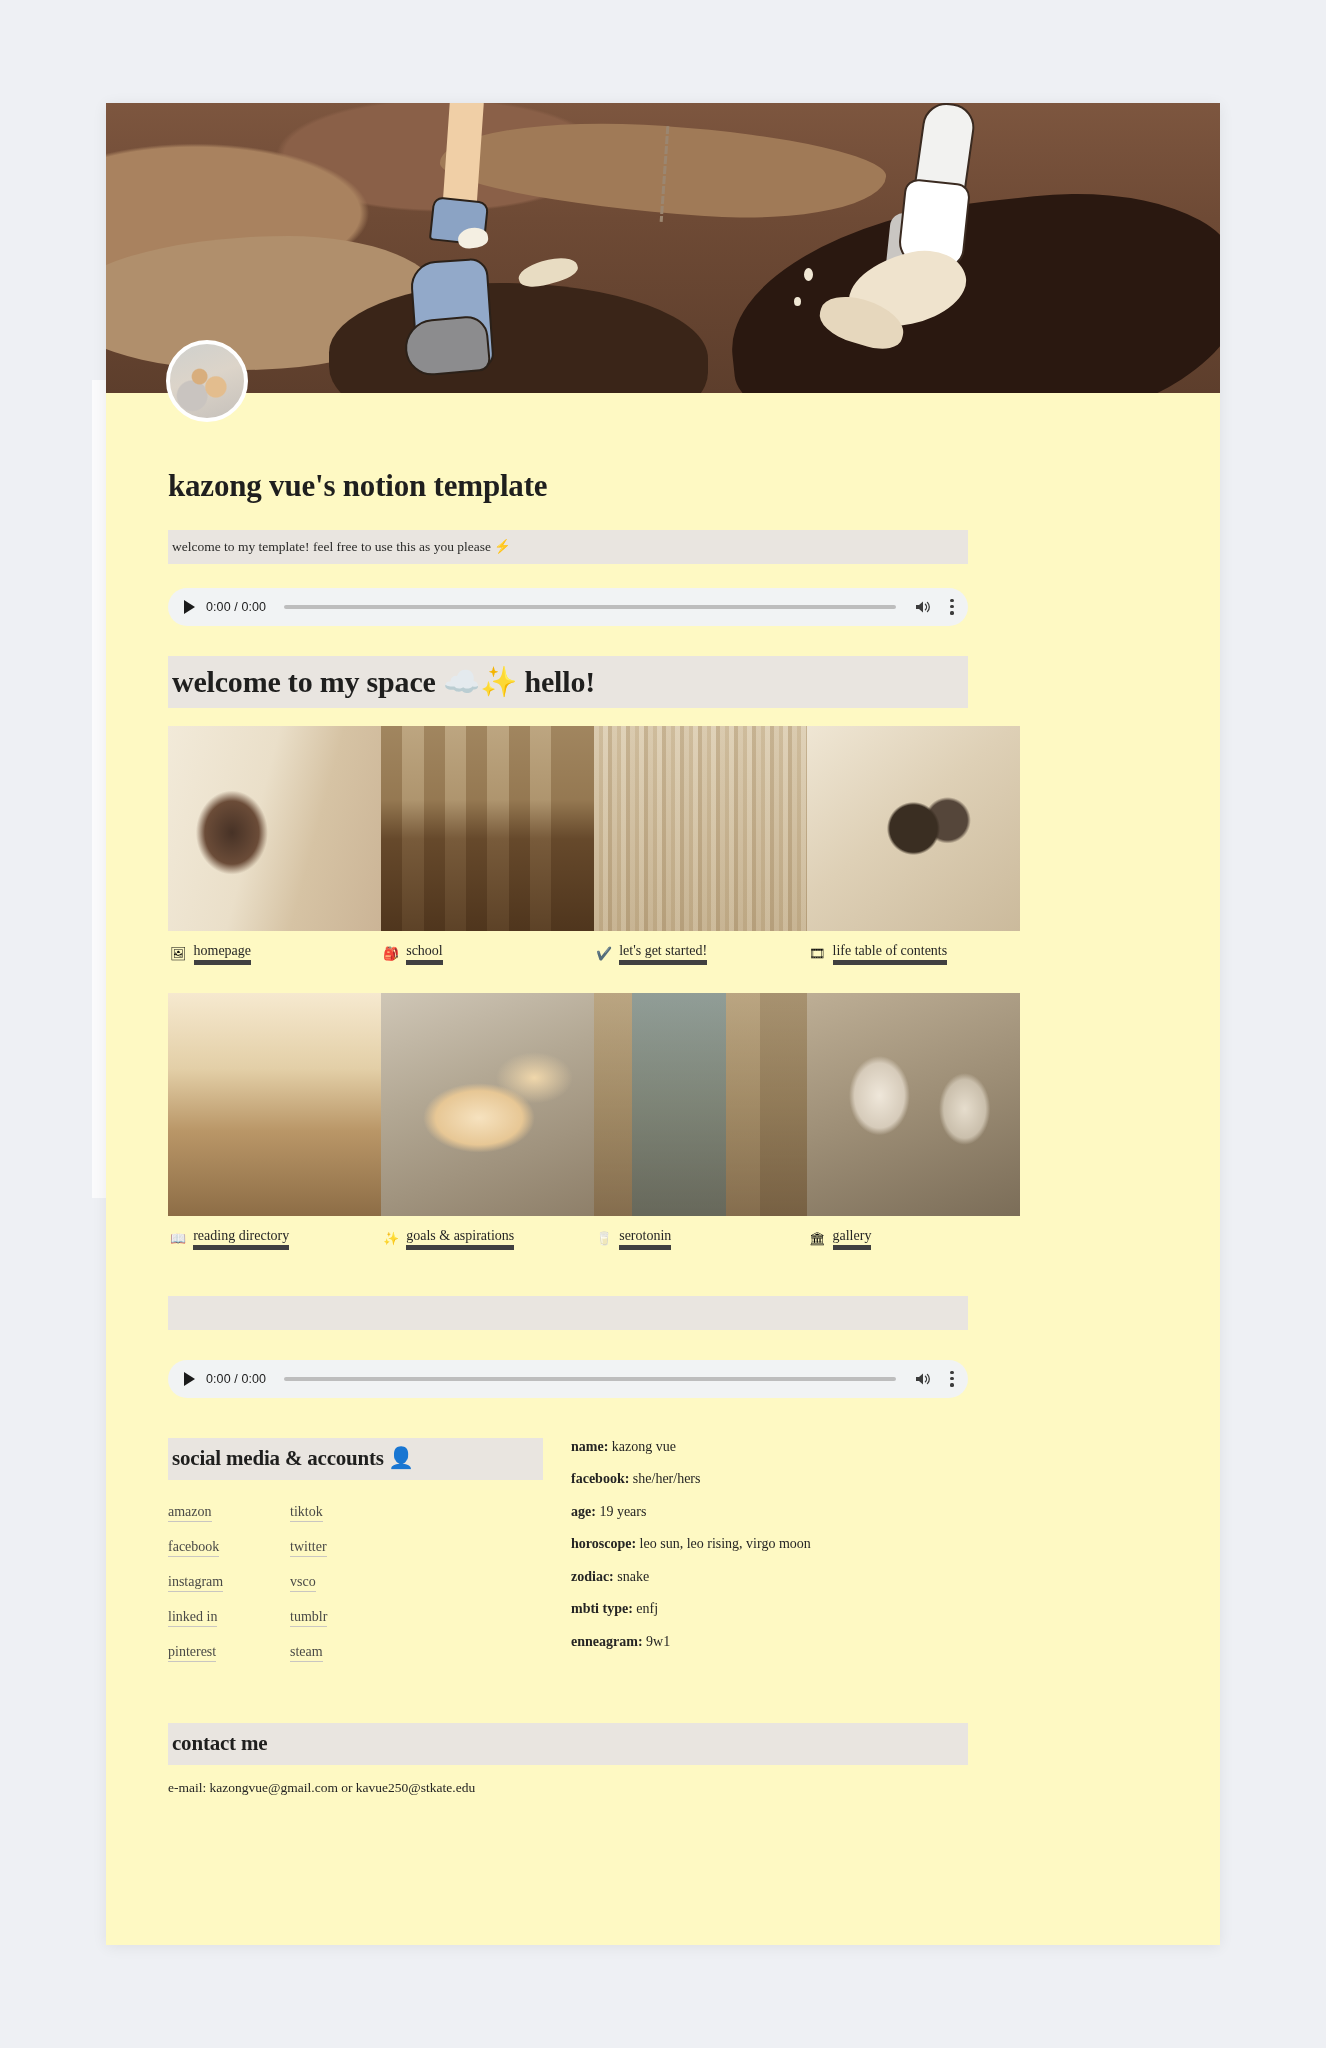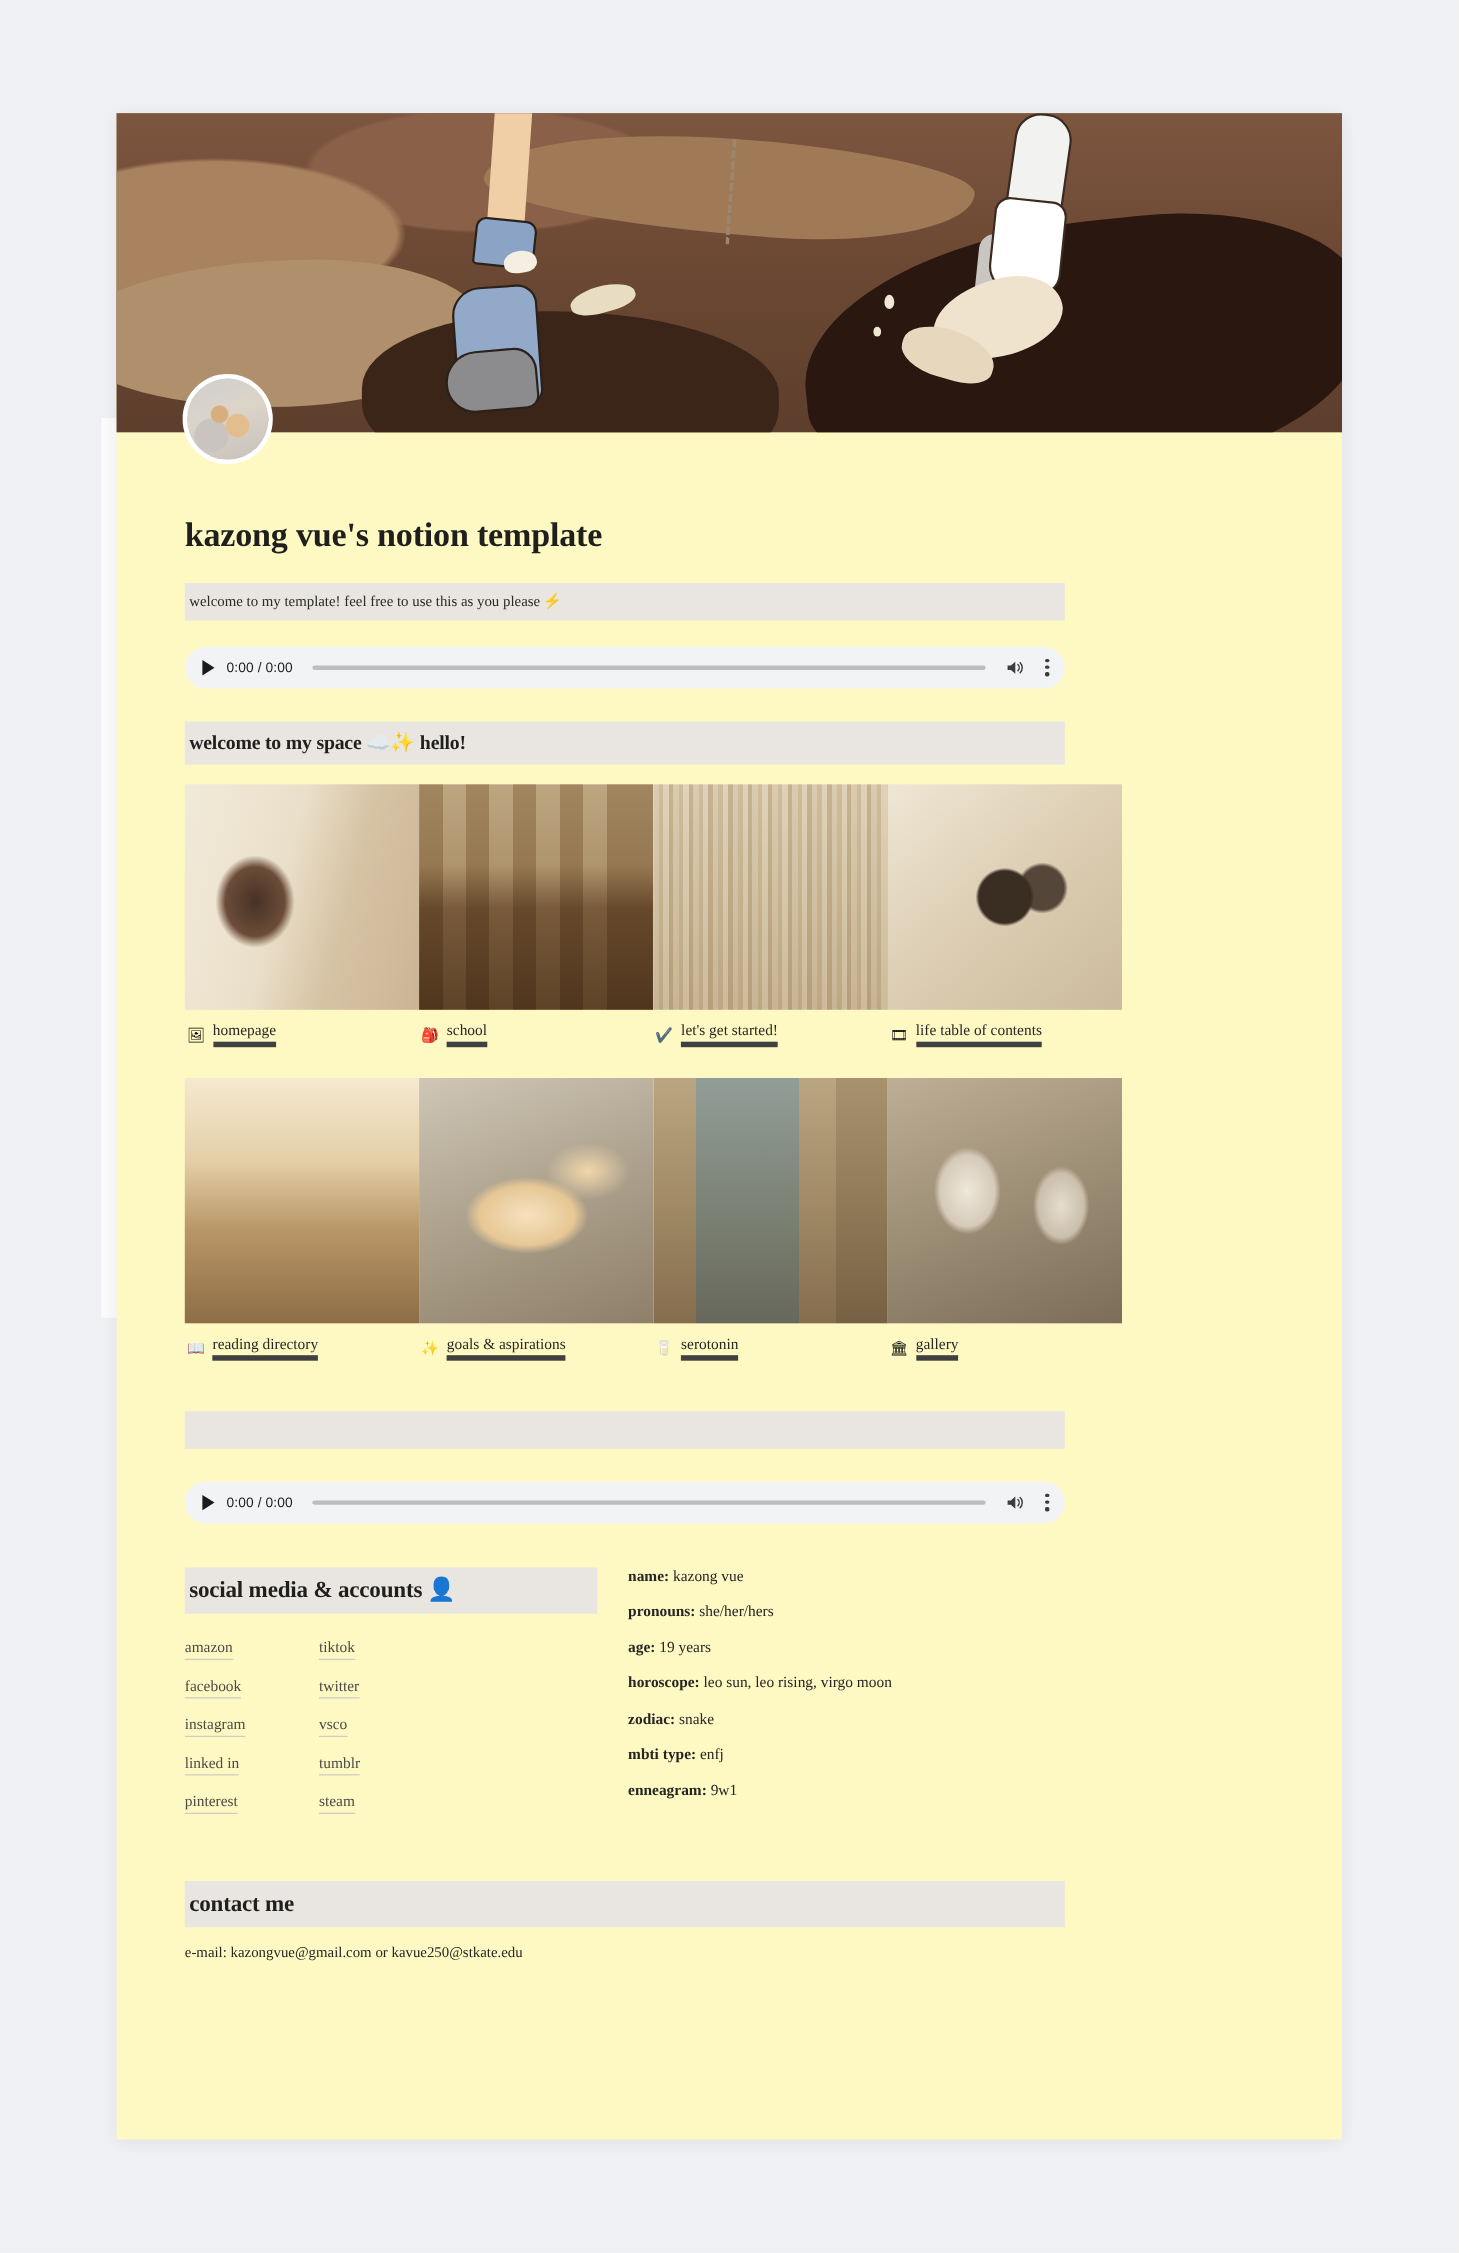--- a/index.html
+++ b/index.html
@@ -261,21 +261,21 @@
     align-items: center; margin-left: 8px; cursor: pointer;
   }
   .audio-player .kebab i {
     display: block; width: 3.2px; height: 3.2px;
     background: #3c3c3c; border-radius: 50%;
   }
 
   
   .section-bar {
     background: #e9e5e0;
-    font-size: 18px;
+    font-size: 30px;
     font-weight: 700;
     color: #1f1f1e;
     padding: 8px 4px 9px 4px;
     letter-spacing: -0.2px;
   }
   .section-bar.small { font-size: 21px; }
 
   
   .gallery-row { display: flex; margin-top: 18px; }
   .gallery-cell { width: 249px; }
@@ -545,21 +545,21 @@
               <div><span class="link-item">vsco</span></div>
               <div><span class="link-item">tumblr</span></div>
               <div><span class="link-item">steam</span></div>
             </div>
           </div>
         </div>
 
         <div class="right">
           <div class="info-list">
             <div class="info-row"><b>name:</b><span> kazong vue</span></div>
-            <div class="info-row"><b>pronouns:</b><span> she/her/hers</span></div>
+            <div class="info-row"><b>facebook:</b><span> she/her/hers</span></div>
             <div class="info-row"><b>age:</b><span> 19 years</span></div>
             <div class="info-row"><b>horoscope:</b><span> leo sun, leo rising, virgo moon</span></div>
             <div class="info-row"><b>zodiac:</b><span> snake</span></div>
             <div class="info-row"><b>mbti type:</b><span> enfj</span></div>
             <div class="info-row"><b>enneagram:</b><span> 9w1</span></div>
           </div>
         </div>
       </div>
 
       <div class="section-bar small" style="margin-top:46px;">contact me</div>

